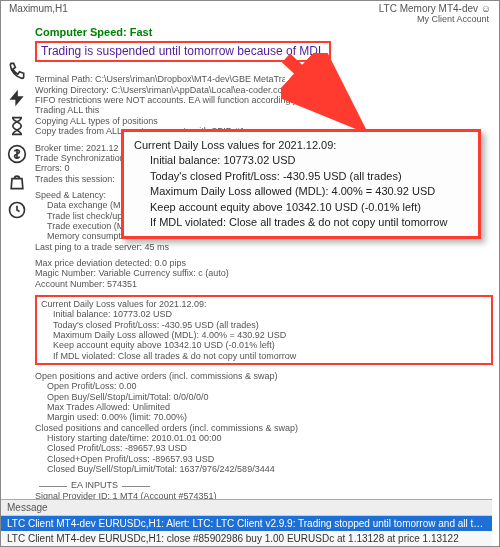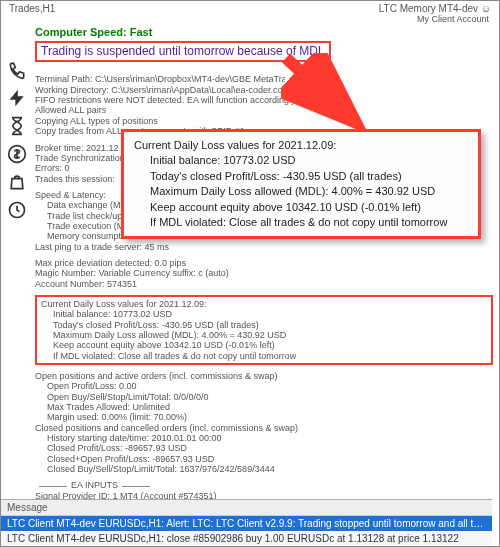--- a/index.html
+++ b/index.html
@@ -102,21 +102,21 @@
     font-size:10px; color:#333;
     padding:2px 6px;
     white-space:nowrap; overflow:hidden;
   }
   .trunc { white-space: nowrap; overflow:hidden; text-overflow: clip; display:block; max-width: 250px;}
 </style>
 </head>
 <body>
 
 <div class="header">
-  <span>Trades,H1</span>
+  <span>Maximum,H1</span>
   <span>LTC Memory MT4-dev ☺</span>
 </div>
 <div style="text-align:right;padding:0 10px 2px 0;">
   <span class="right-link">My Client Account</span>
 </div>
 
 <div class="main">
 
   <div class="icon-col">
     <span><svg viewBox="0 0 24 24" fill="none" stroke="currentColor" stroke-width="2">
@@ -142,22 +142,22 @@
   </div>
 
   <div class="content">
     <div class="speed-line">Computer Speed: Fast</div>
     <div class="suspend-box">Trading is suspended until tomorrow because of MDL</div>
 
 
     <div class="grp">
       <span class="trunc">Terminal Path: C:\Users\riman\Dropbox\MT4-dev\GBE MetaTrader 4 Termi…</span>
       <span class="trunc">Working Directory: C:\Users\riman\AppData\Local\ea-coder.com\LTC\ltctrade…</span>
-      <div>FIFO restrictions were NOT detected. EA will function accordingly</div>
-      <div>Allowed ALL pairs</div>
+      <div>FIFO restrictions were NOT accounts. EA will function accordingly</div>
+      <div>Trading ALL this</div>
       <div>Copying ALL types of positions</div>
       <div>Copy trades from ALL master accounts with SPID #1</div>
     </div>
 
     <div class="grp">
       <div>Broker time: 2021.12</div>
       <div>Trade Synchronization</div>
       <div>Errors: 0</div>
       <div>Trades this session:</div>
     </div>

